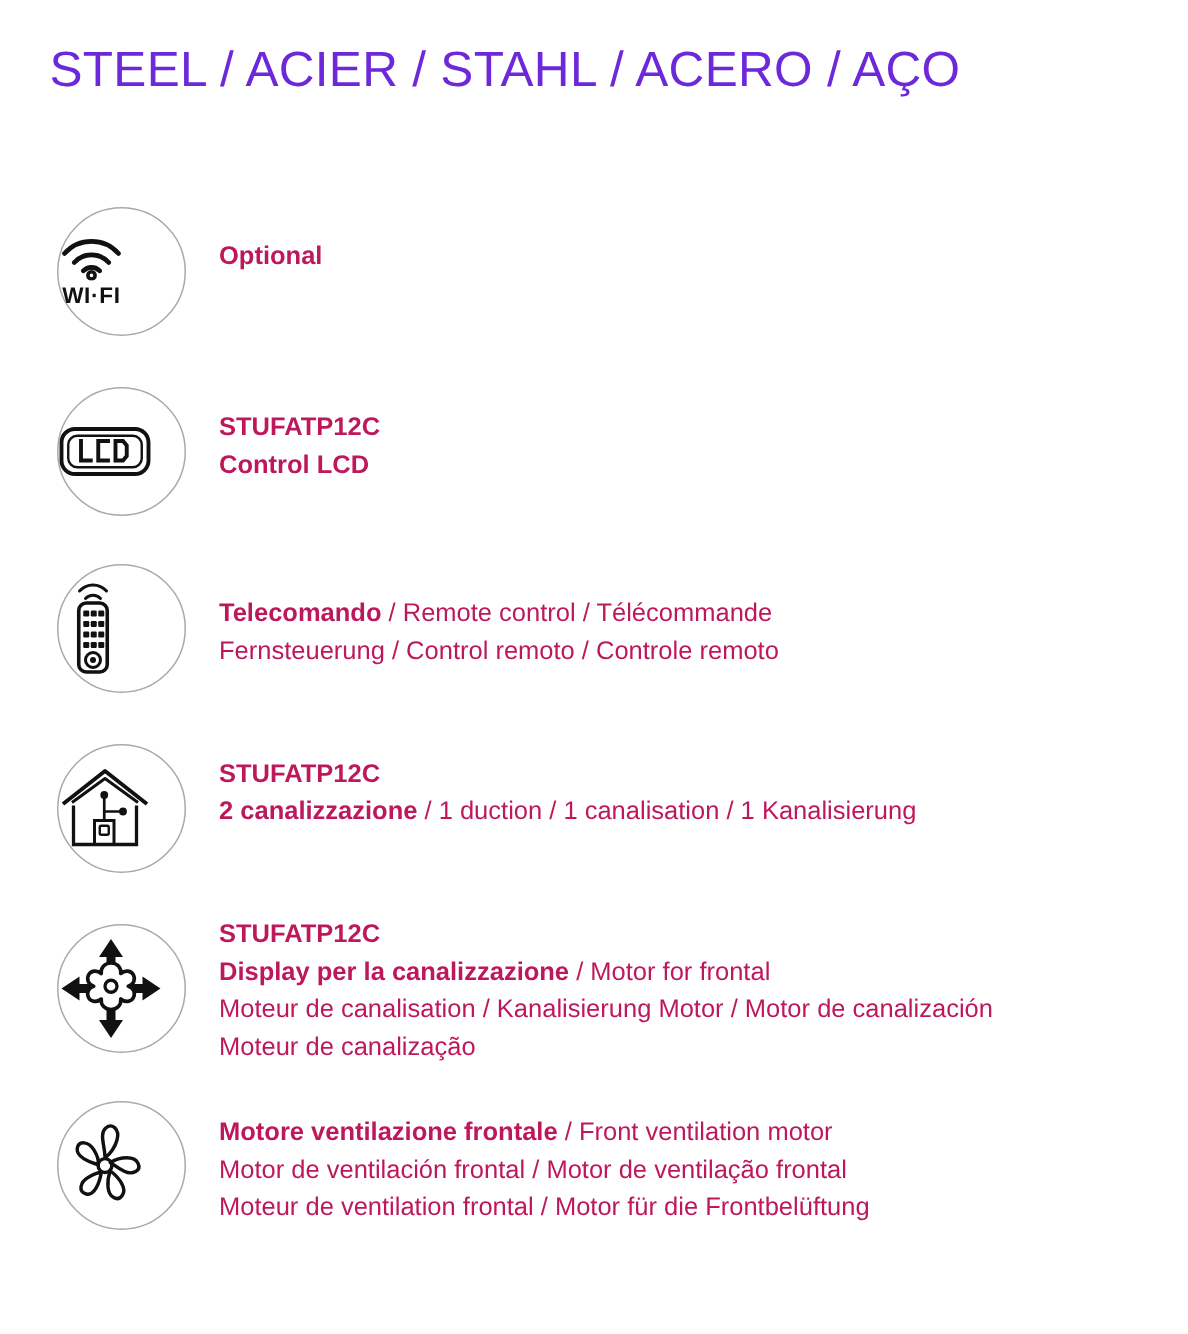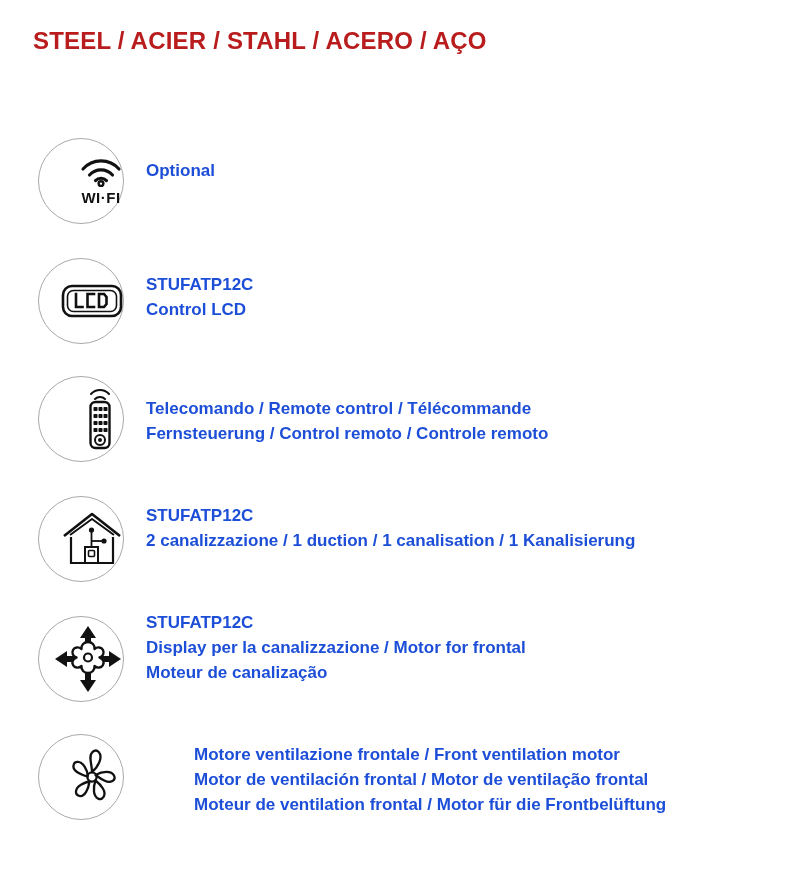--- a/index.html
+++ b/index.html
@@ -14,24 +14,24 @@
     color: #1a1a1a;
     overflow: hidden;
     position: relative;
   }
 
   
   .page-title {
     position: absolute;
     left: 33px;
     top: 27px;
-    font-size: 24px;
-    font-weight: 700;
+    font-size: 33px;
+    font-weight: 400;
     letter-spacing: 0.2px;
-    color: #b91c1c;
+    color: #6d28d9;
     white-space: nowrap;
   }
 
   
   .feature-list {
     position: absolute;
     left: 0;
     top: 138px;
     width: 792px;
   }
@@ -44,51 +44,51 @@
   }
   .icon-badge {
     flex: 0 0 auto;
     width: 86px;
     height: 86px;
     border: 1.6px solid #a9a9a9;
     border-radius: 50%;
     box-sizing: border-box;
     display: flex;
     align-items: center;
-    justify-content: flex-end;
+    justify-content: flex-start;
     background: #ffffff;
   }
   .icon-badge svg { display: block; }
 
   .feature-text {
     flex: 1 1 auto;
     padding-left: 22px;
     padding-top: 2px;
   }
   .txt-line {
     font-size: 17px;
     line-height: 25px;
-    color: #1d4ed8;
+    color: #be185d;
     white-space: nowrap;
   }
   .txt-line .b { font-weight: 700; }
-  .txt-line .n { font-weight: 700; }
+  .txt-line .n { font-weight: 400; }
 
   
   .row-wifi       { height: 120px; }
   .row-wifi .feature-text   { padding-top: 20px; }
   .row-lcd        { height: 118px; }
   .row-lcd .feature-text    { padding-top: 14px; }
   .row-remote     { height: 118px; }
   .row-remote .feature-text { padding-top: 20px; }
   .row-duct       { height: 114px; }
   .row-duct .feature-text   { padding-top: 9px; }
   .row-ductmotor  { height: 122px; }
   .row-ductmotor .feature-text { padding-top: 2px; }
-  .row-frontfan   { height: 110px; gap: 48px; }
+  .row-frontfan   { height: 110px; }
   .row-frontfan .feature-text  { padding-top: 12px; }
 
   .row-ductmotor .icon-badge { margin-top: 8px; }
   .row-frontfan  .icon-badge { margin-top: 4px; }
   .row-duct      .icon-badge { margin-top: 2px; }
 
   
   .wifi-inner {
     display: flex;
     flex-direction: column;
@@ -236,20 +236,21 @@
                      C21.5 23 25.5 22.5 28.5 25
                      C28 21 31 18 35 18 Z"></path>
           </g>
           <circle cx="35" cy="33.5" r="4" fill="#ffffff" stroke="#111" stroke-width="2.2"></circle>
         </svg>
       </span>
     </div>
     <div class="feature-text">
       <div class="txt-line"><span class="b">STUFATP12C</span><span class="n"></span></div>
       <div class="txt-line"><span class="b">Display per la canalizzazione</span><span class="n"> / Motor for frontal</span></div>
+      <div class="txt-line"><span class="b"></span><span class="n">Moteur de canalisation / Kanalisierung Motor / Motor de canalización</span></div>
       <div class="txt-line"><span class="b"></span><span class="n">Moteur de canalização</span></div>
     </div>
   </div>
 
   <div class="feature-row row-frontfan">
     <div class="icon-badge">
       <span>
         <svg width="62" height="62" viewBox="0 0 62 62">
           <g fill="none" stroke="#111" stroke-width="2.3" stroke-linejoin="round">
             <path d="M31 26 C31 18 27 10 31.5 6 C36 2.2 41 7 39 14 C37.6 19 34 23.5 31 26 Z"></path>

